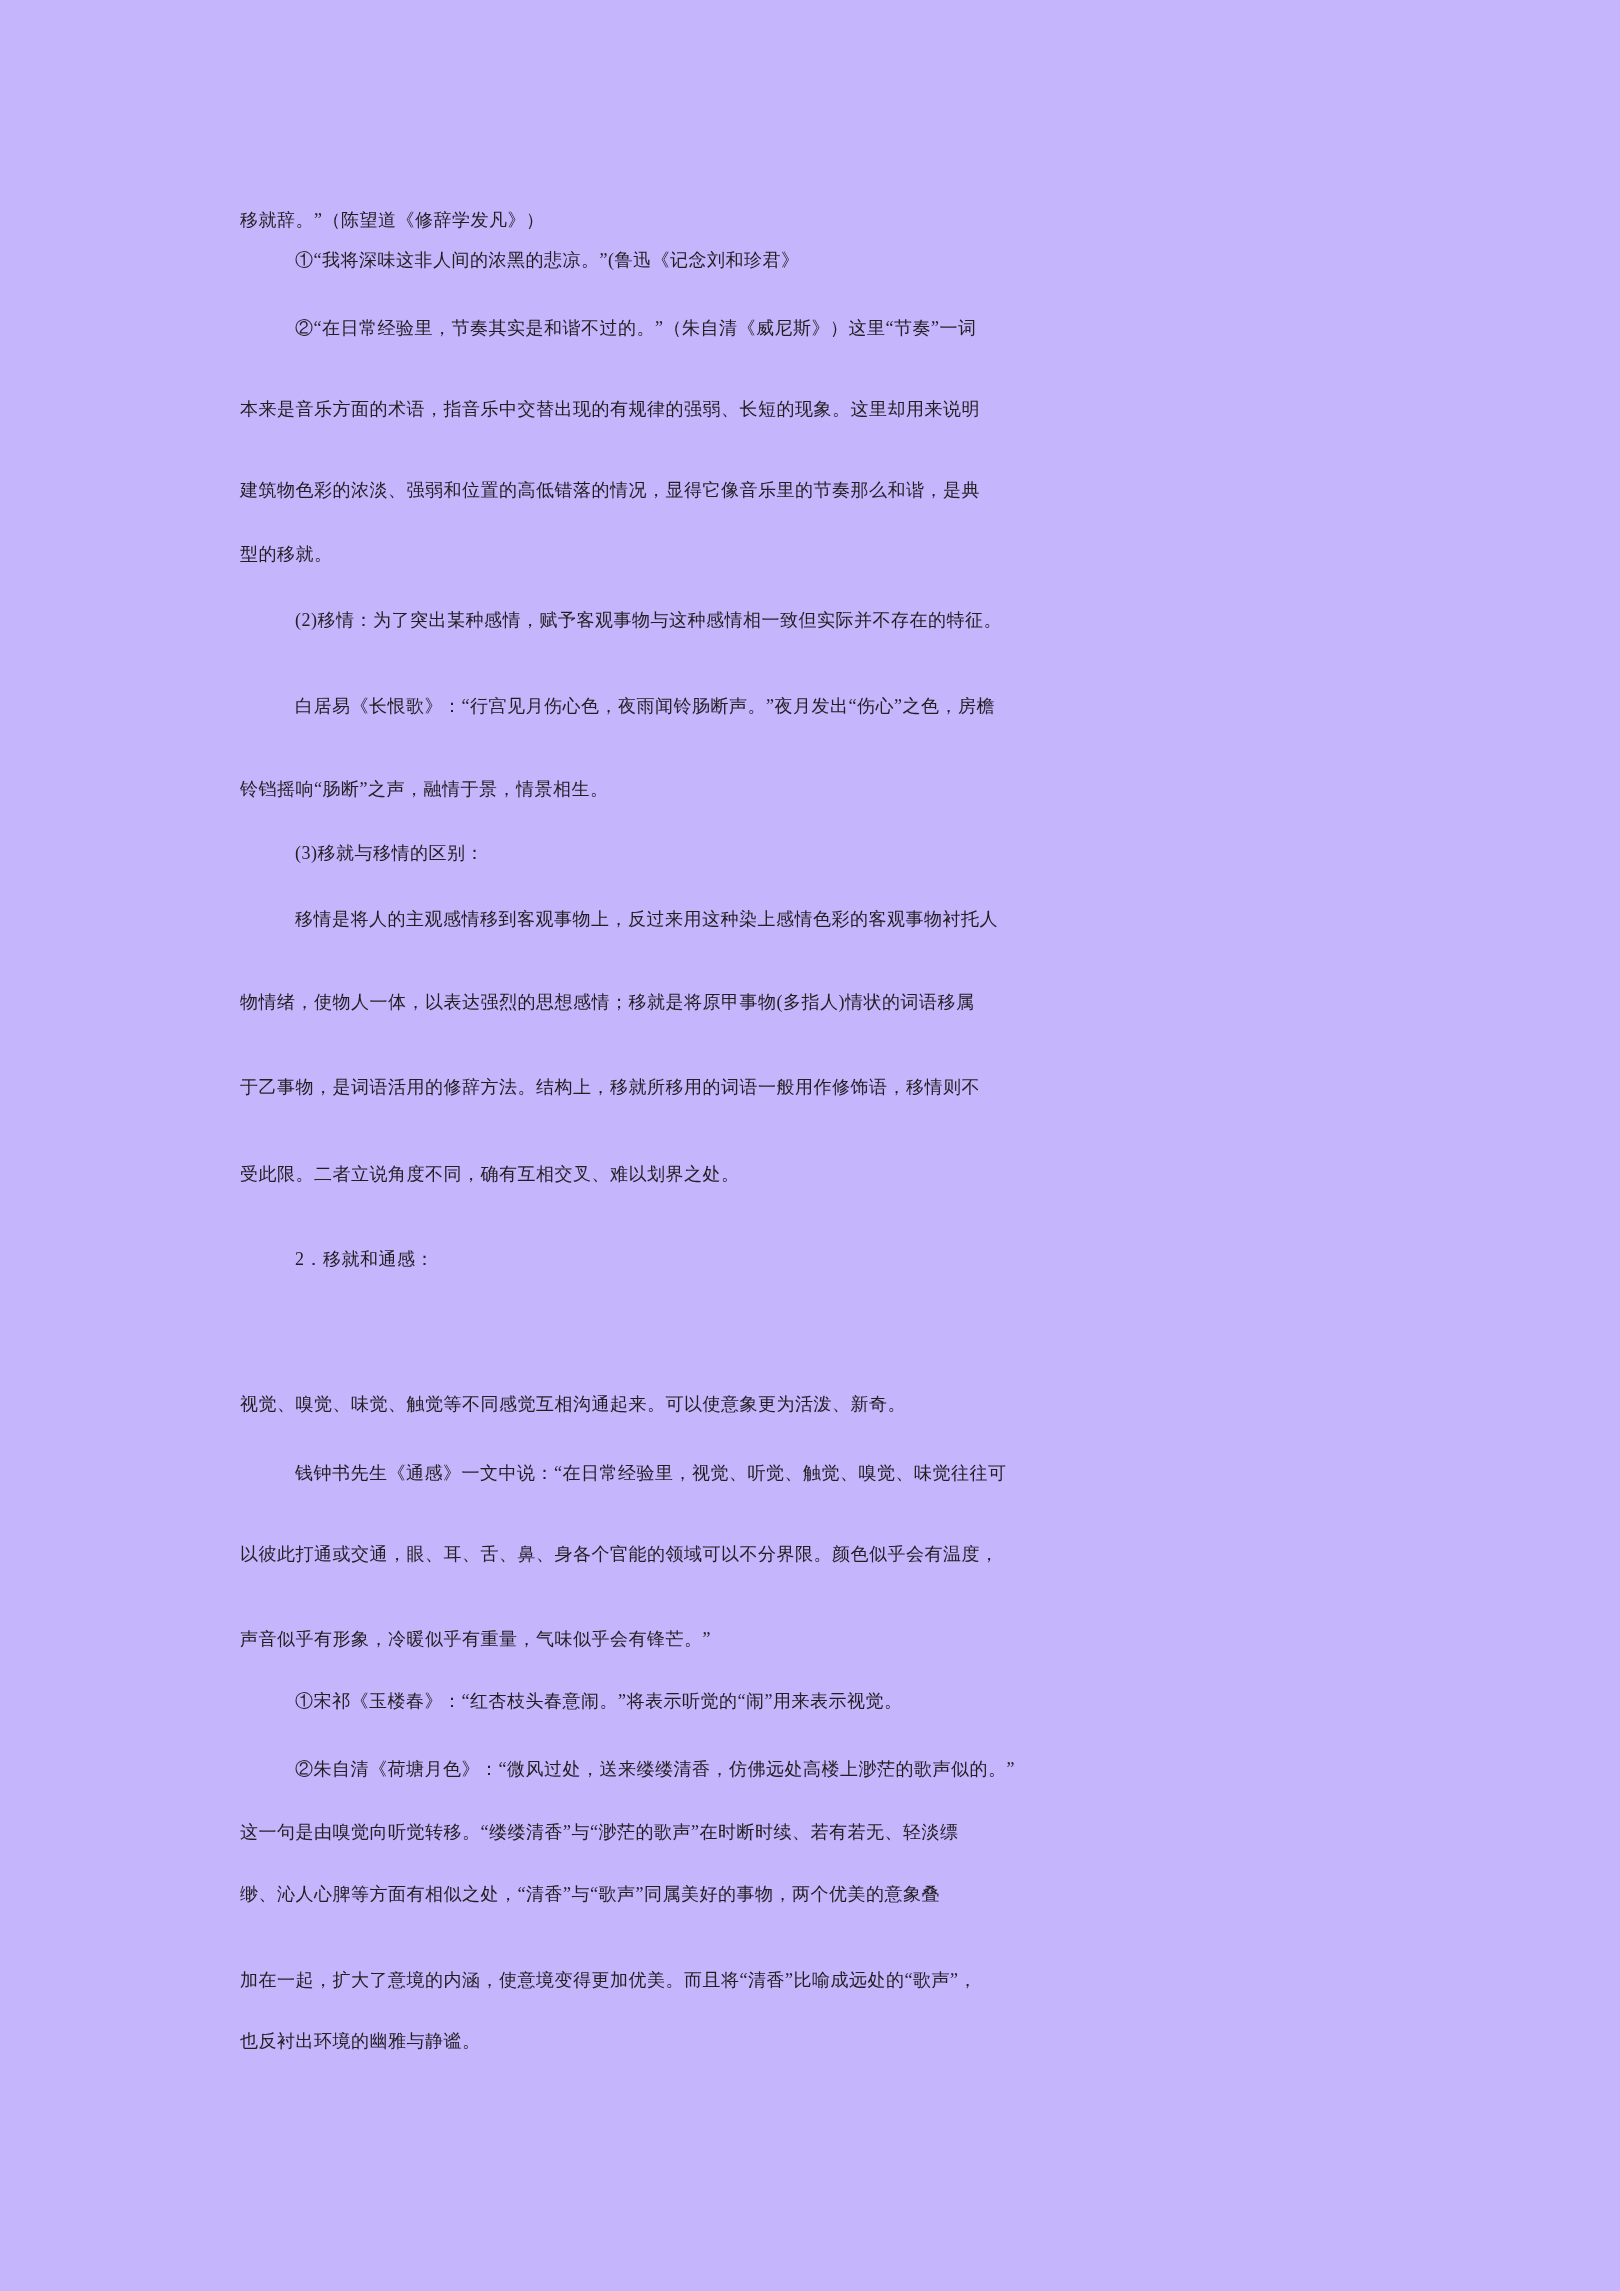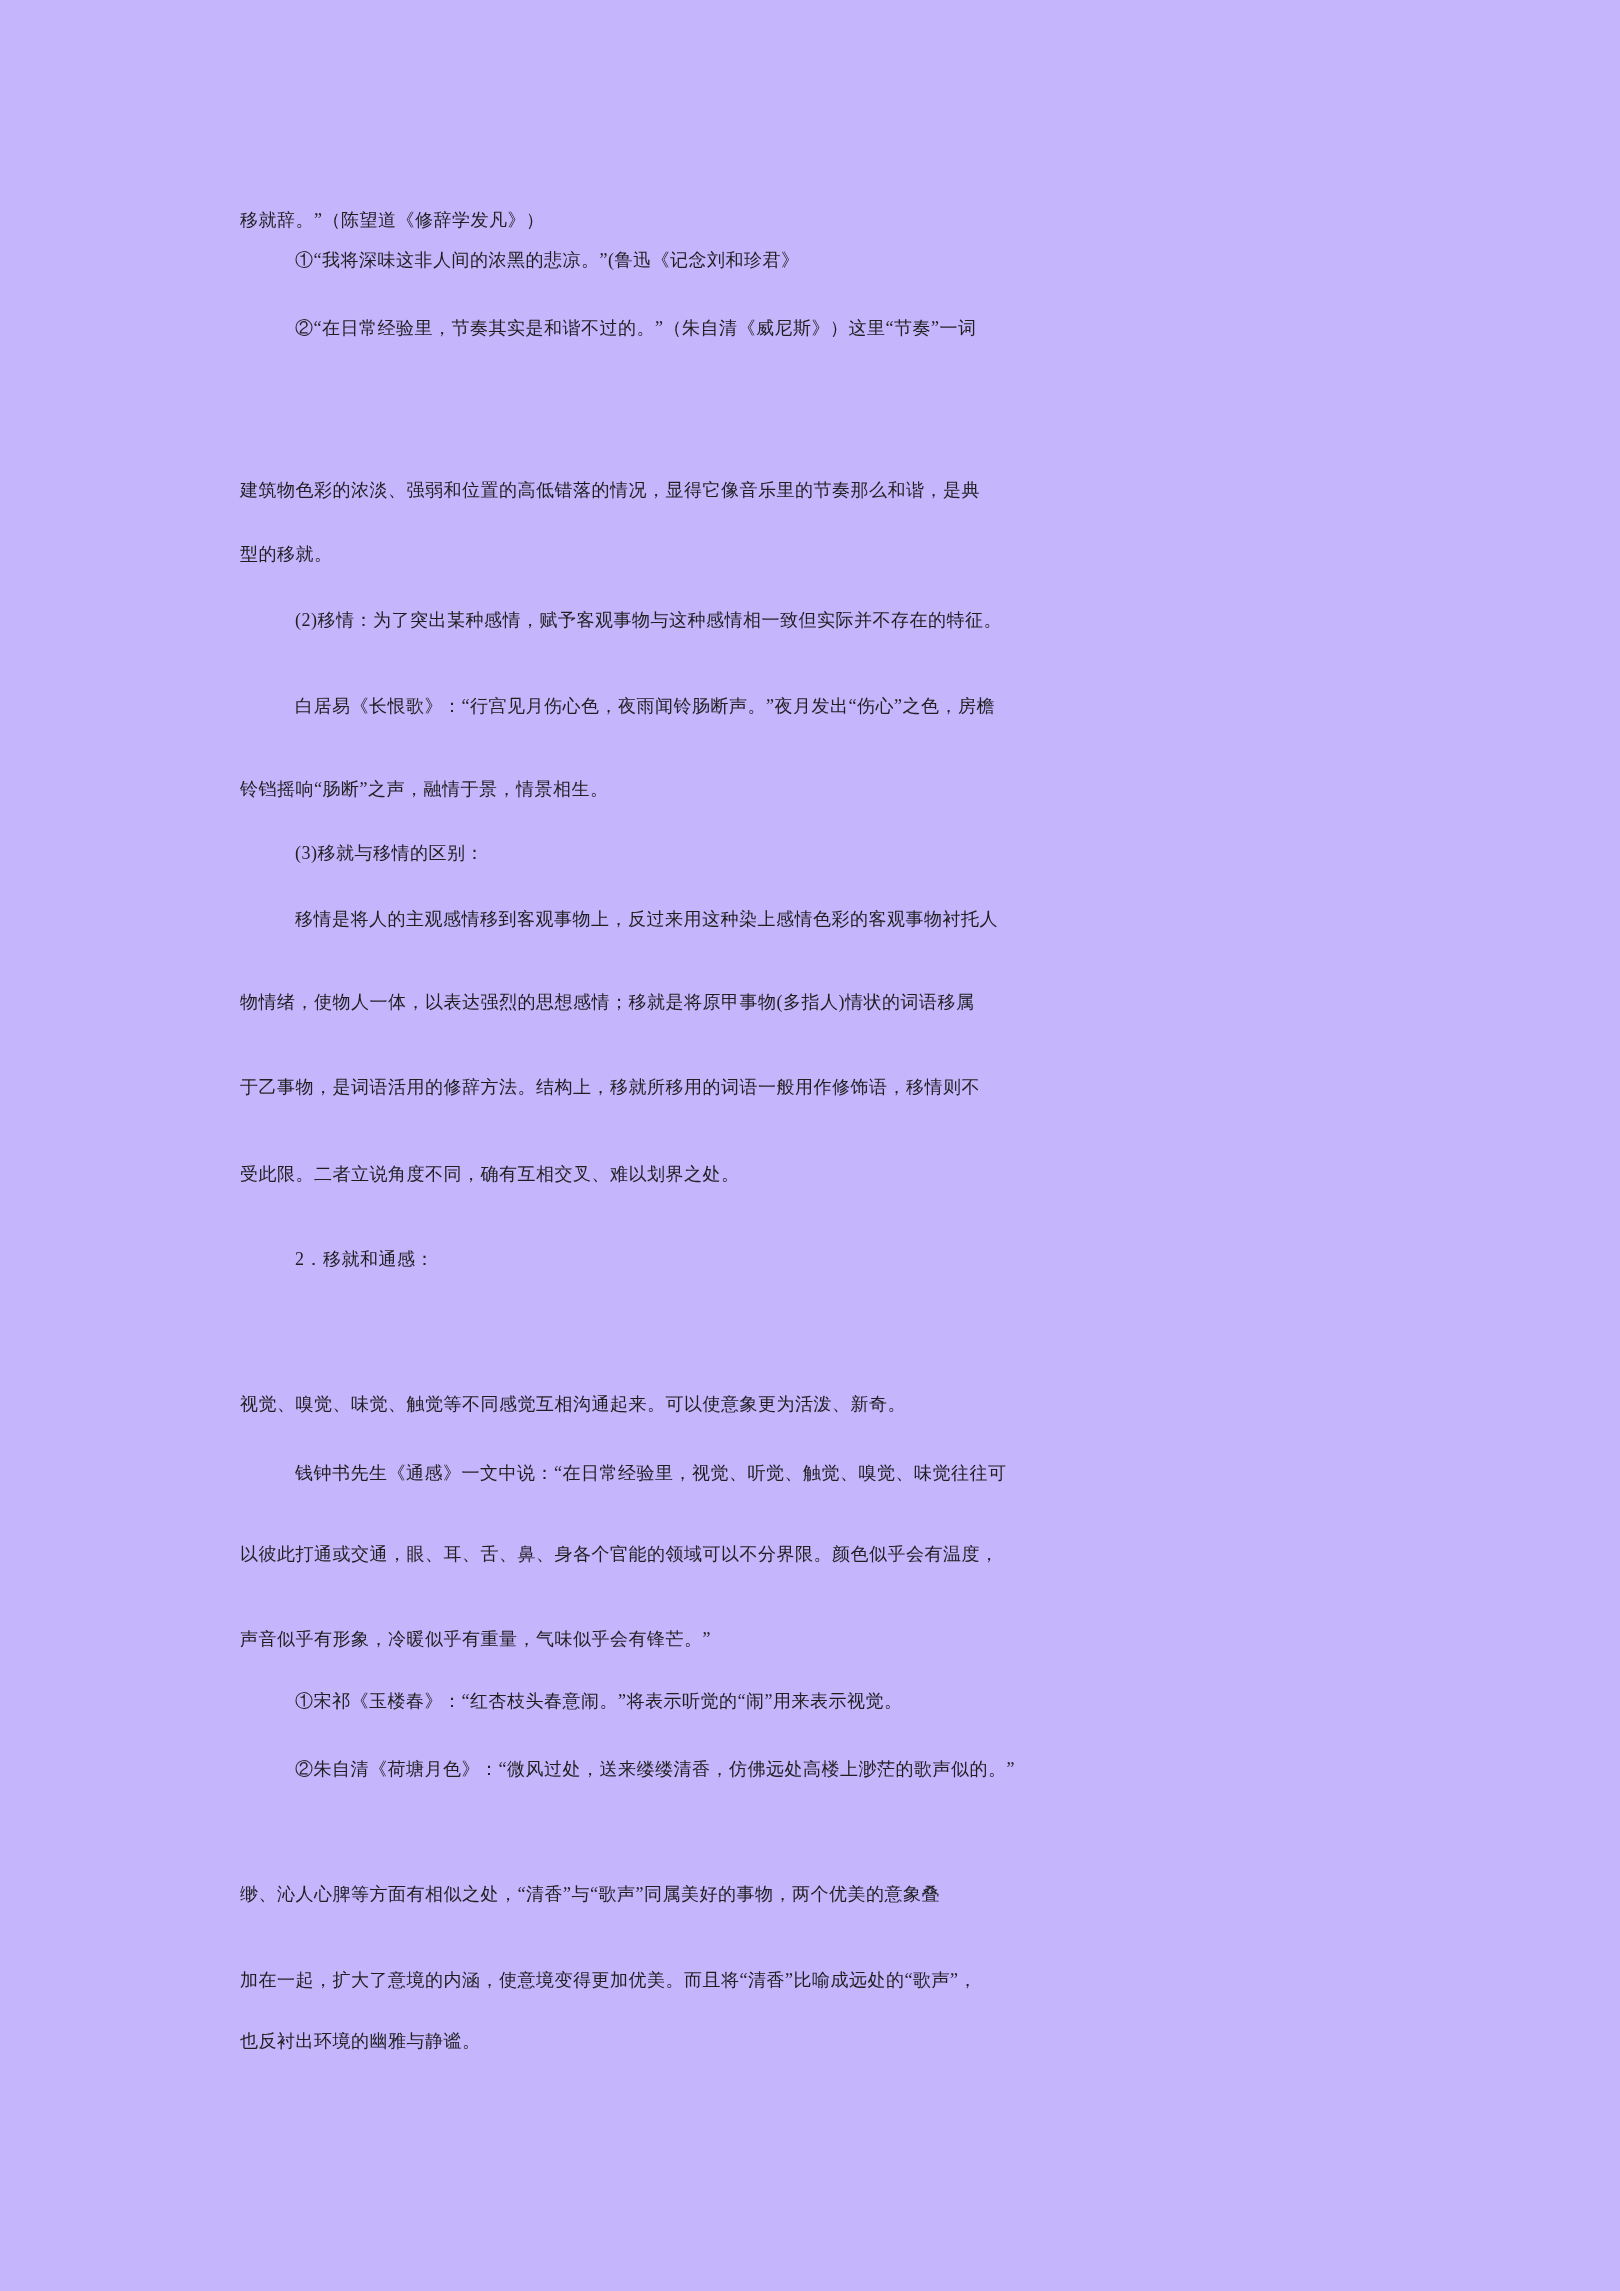--- a/index.html
+++ b/index.html
@@ -28,34 +28,36 @@
     text-indent: 55px;
   }
 </style>
 </head>
 <body>
 
 <div class="page">
   <div class="line" style="top:204px">移就辞。”（陈望道《修辞学发凡》）</div>
   <div class="line indent" style="top:244px">①“我将深味这非人间的浓黑的悲凉。”(鲁迅《记念刘和珍君》</div>
   <div class="line indent" style="top:312px">②“在日常经验里，节奏其实是和谐不过的。”（朱自清《威尼斯》）这里“节奏”一词</div>
+  <div class="line" style="top:393px">本来是音乐方面的术语，指音乐中交替出现的有规律的强弱、长短的现象。这里却用来说明</div>
   <div class="line" style="top:474px">建筑物色彩的浓淡、强弱和位置的高低错落的情况，显得它像音乐里的节奏那么和谐，是典</div>
   <div class="line" style="top:538px">型的移就。</div>
   <div class="line indent" style="top:604px">(2)移情：为了突出某种感情，赋予客观事物与这种感情相一致但实际并不存在的特征。</div>
   <div class="line indent" style="top:690px">白居易《长恨歌》：“行宫见月伤心色，夜雨闻铃肠断声。”夜月发出“伤心”之色，房檐</div>
   <div class="line" style="top:773px">铃铛摇响“肠断”之声，融情于景，情景相生。</div>
   <div class="line indent" style="top:837px">(3)移就与移情的区别：</div>
   <div class="line indent" style="top:903px">移情是将人的主观感情移到客观事物上，反过来用这种染上感情色彩的客观事物衬托人</div>
   <div class="line" style="top:986px">物情绪，使物人一体，以表达强烈的思想感情；移就是将原甲事物(多指人)情状的词语移属</div>
   <div class="line" style="top:1071px">于乙事物，是词语活用的修辞方法。结构上，移就所移用的词语一般用作修饰语，移情则不</div>
   <div class="line" style="top:1158px">受此限。二者立说角度不同，确有互相交叉、难以划界之处。</div>
   <div class="line indent" style="top:1243px">2．移就和通感：</div>
   <div class="line" style="top:1388px">视觉、嗅觉、味觉、触觉等不同感觉互相沟通起来。可以使意象更为活泼、新奇。</div>
   <div class="line indent" style="top:1457px">钱钟书先生《通感》一文中说：“在日常经验里，视觉、听觉、触觉、嗅觉、味觉往往可</div>
   <div class="line" style="top:1538px">以彼此打通或交通，眼、耳、舌、鼻、身各个官能的领域可以不分界限。颜色似乎会有温度，</div>
   <div class="line" style="top:1623px">声音似乎有形象，冷暖似乎有重量，气味似乎会有锋芒。”</div>
   <div class="line indent" style="top:1685px">①宋祁《玉楼春》：“红杏枝头春意闹。”将表示听觉的“闹”用来表示视觉。</div>
   <div class="line indent" style="top:1753px">②朱自清《荷塘月色》：“微风过处，送来缕缕清香，仿佛远处高楼上渺茫的歌声似的。”</div>
+  <div class="line" style="top:1816px">这一句是由嗅觉向听觉转移。“缕缕清香”与“渺茫的歌声”在时断时续、若有若无、轻淡缥</div>
   <div class="line" style="top:1878px">缈、沁人心脾等方面有相似之处，“清香”与“歌声”同属美好的事物，两个优美的意象叠</div>
   <div class="line" style="top:1964px">加在一起，扩大了意境的内涵，使意境变得更加优美。而且将“清香”比喻成远处的“歌声”，</div>
   <div class="line" style="top:2025px">也反衬出环境的幽雅与静谧。</div>
 </div>
 
 
 </body></html>

